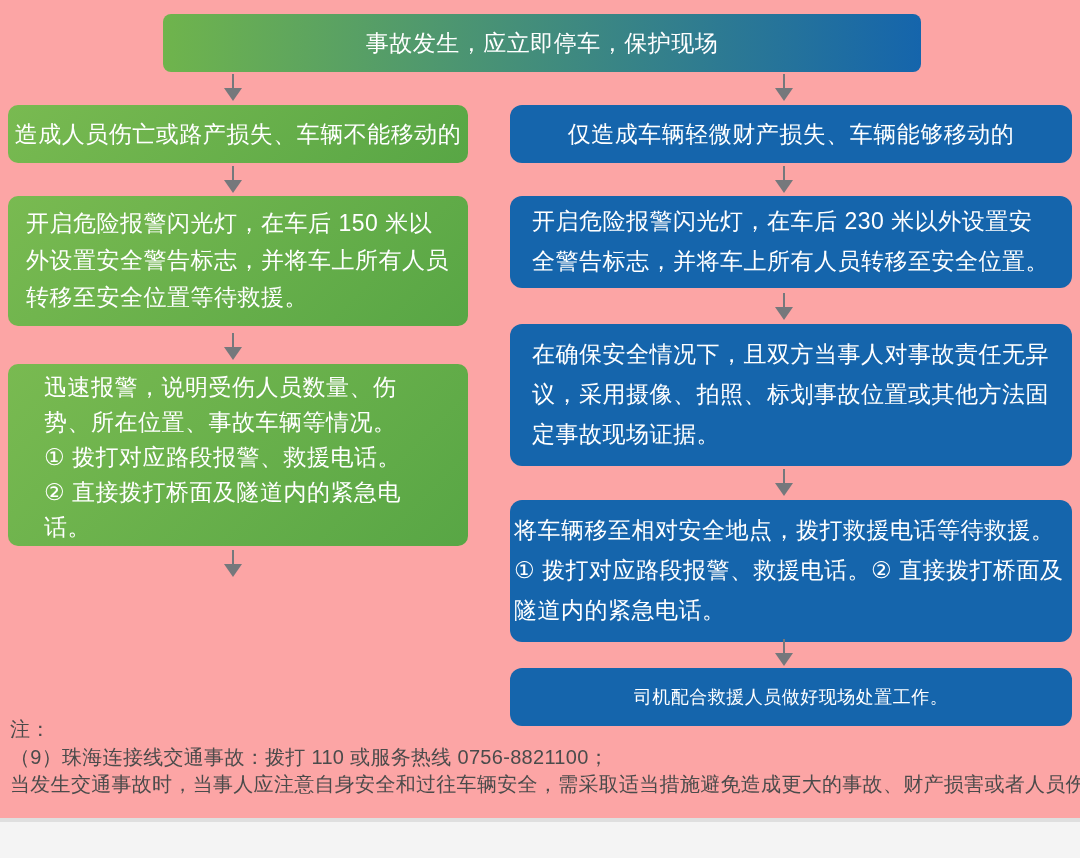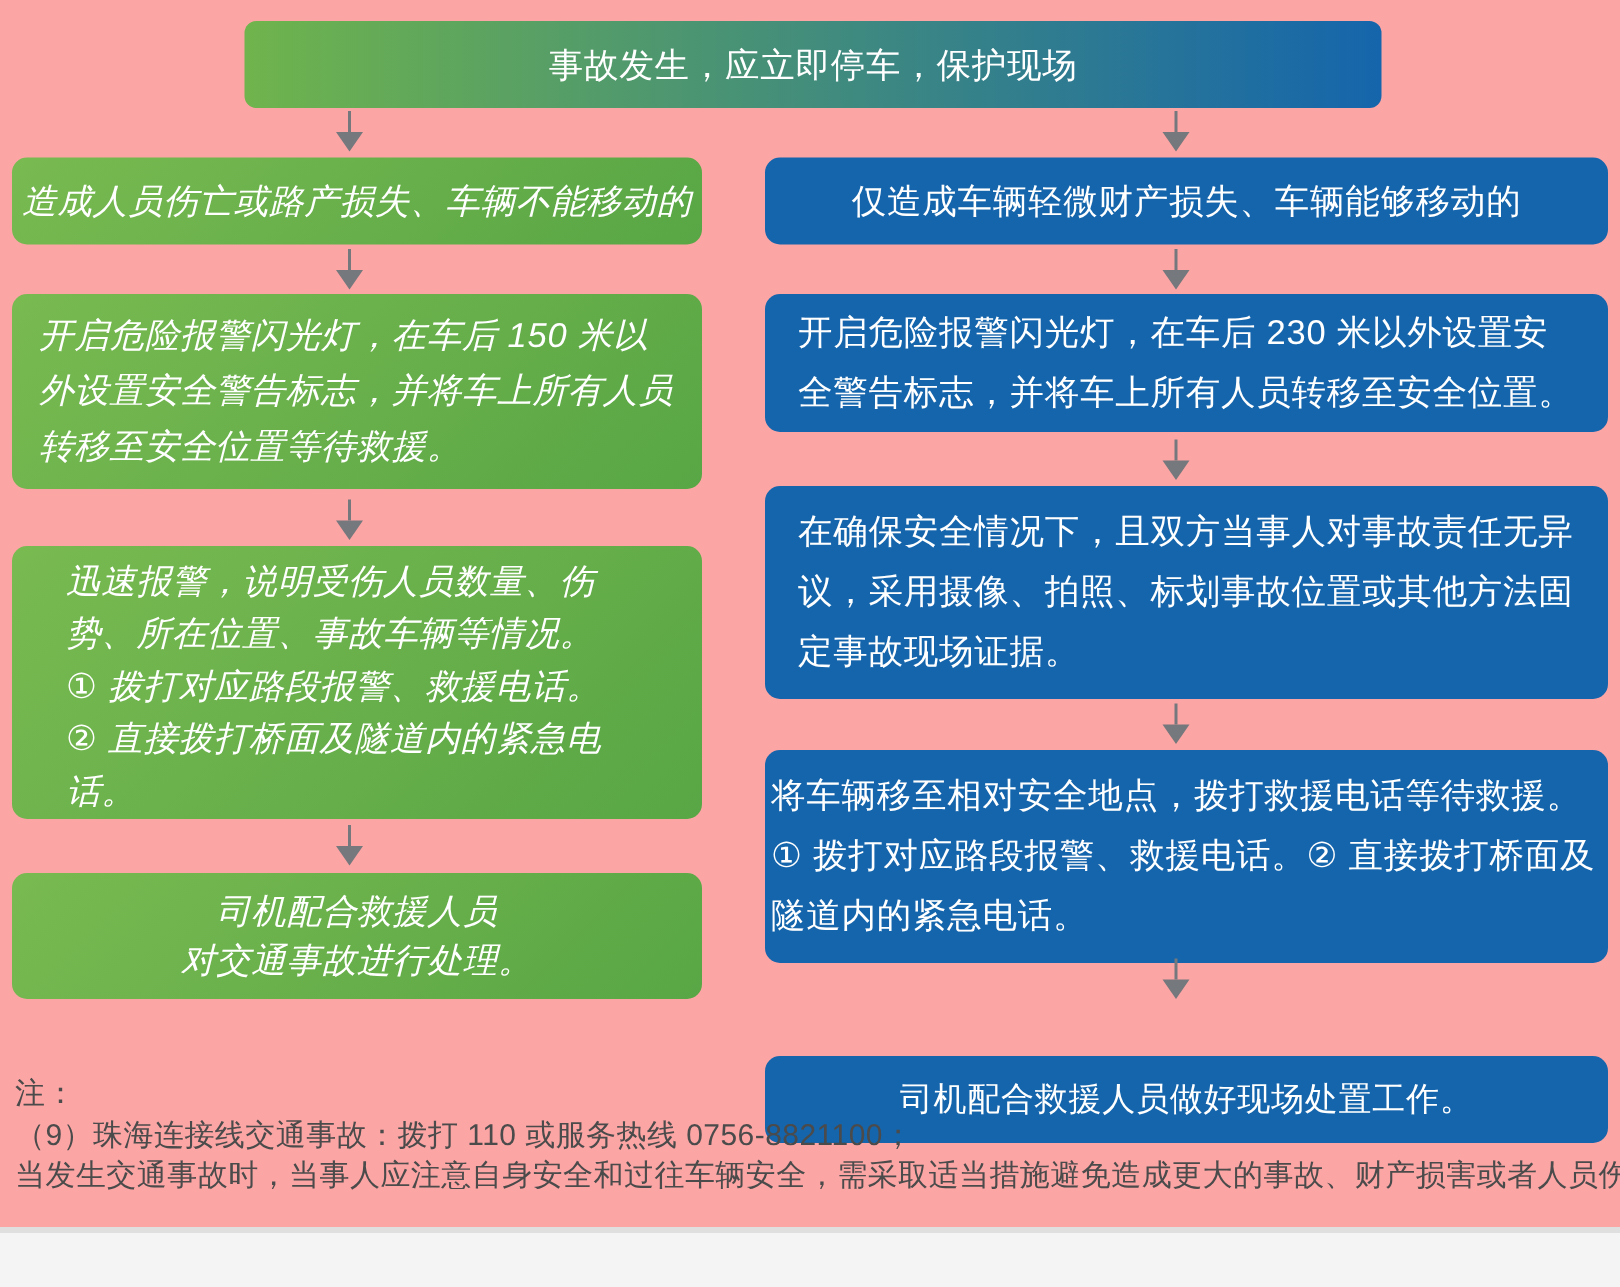--- a/index.html
+++ b/index.html
@@ -5,43 +5,43 @@
   html,body{margin:0;padding:0;background:#f4f4f4;}
   .stage{
     position:relative;width:1080px;height:822px;background:#fca5a5;
     font-family:"Liberation Sans","DejaVu Sans",sans-serif;
     overflow:hidden;margin:0 auto;
   }
   .node{
     position:absolute;color:#ffffff;border-radius:10px;
     box-sizing:border-box;letter-spacing:.5px;
   }
-  .green{background:linear-gradient(135deg,var(--green-light,#79ba51) 0%,var(--green-dark,#58a645) 100%);font-style:italic;}
-  .blue{background:var(--blue,#1565ac);}
+  .green{background:linear-gradient(135deg,var(--green-light,#79ba51) 0%,var(--green-dark,#58a645) 100%);}
+  .blue{background:var(--blue,#1565ac);border-radius:12px;}
   .start{
     left:163px;top:14px;width:758px;height:58px;border-radius:8px;
     background:linear-gradient(90deg,var(--green-mid,#6fb44c) 0%,var(--blue,#1565ac) 100%);
     display:flex;align-items:center;justify-content:center;
     font-size:23px;
   }
   .center-text{display:flex;align-items:center;justify-content:center;text-align:center;}
   .pre{white-space:pre-line;}
   
   .lcol{left:8px;width:460px;}
   .l1{top:105px;height:58px;font-size:23px;}
   .l2{top:196px;height:130px;font-size:23px;line-height:37px;padding:9px 18px;}
   .l3{top:364px;height:182px;font-size:23px;line-height:35px;padding:6px 36px;}
   .l4{top:582px;height:84px;font-size:23px;line-height:33px;}
   
   .rcol{left:510px;width:562px;}
   .r1{top:105px;height:58px;font-size:23px;}
   .r2{top:196px;height:92px;font-size:23px;line-height:40px;padding:5px 22px;}
   .r3{top:324px;height:142px;font-size:23px;line-height:40px;padding:10px 22px;}
   .r4{top:500px;height:142px;font-size:23px;line-height:40px;padding:10px 4px;}
-  .r5{top:668px;height:58px;font-size:22px;margin-top:36px;}
+  .r5{top:668px;height:58px;font-size:18px;}
   
   .arrow{position:absolute;width:24px;display:flex;flex-direction:column;align-items:center;}
   .arrow .stem{width:2px;height:14px;background:var(--arrow,#75787c);}
   .arrow .head{width:0;height:0;border-left:9px solid transparent;border-right:9px solid transparent;border-top:13px solid var(--arrow,#75787c);}
   .ax-left{left:221px;}
   .ax-right{left:772px;}
   .ay1{top:74px;}
   .ay2{top:166px;}
   .ay3l{top:333px;}
   .ay4l{top:550px;}
@@ -89,24 +89,20 @@
     </div>
 
   <div class="node green lcol l3 pre"><span class="pre">迅速报警，说明受伤人员数量、伤势、所在位置、事故车辆等情况。
 ① 拨打对应路段报警、救援电话。
 ② 直接拨打桥面及隧道内的紧急电话。</span></div>
   <div class="arrow ax-left ay4l">
       <div class="stem"></div>
       <div class="head"></div>
     </div>
 
-  <div class="node green lcol l4 center-text pre">
-    <span class="pre">司机配合救援人员
-对交通事故进行处理。</span>
-  </div>
 
   <div class="node blue rcol r1 center-text">
     <span>仅造成车辆轻微财产损失、车辆能够移动的</span>
   </div>
   <div class="arrow ax-right ay2">
       <div class="stem"></div>
       <div class="head"></div>
     </div>
 
   <div class="node blue rcol r2"><span>开启危险报警闪光灯，在车后 230 米以外设置安全警告标志，并将车上所有人员转移至安全位置。</span></div>

